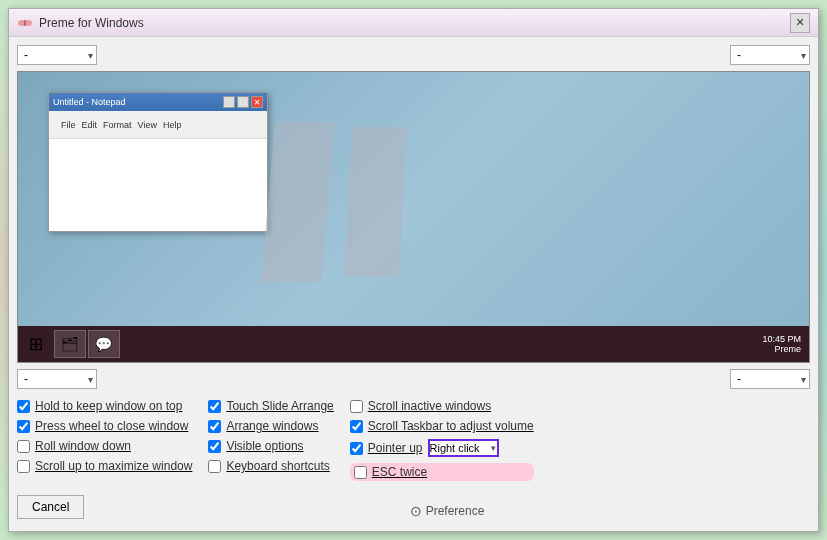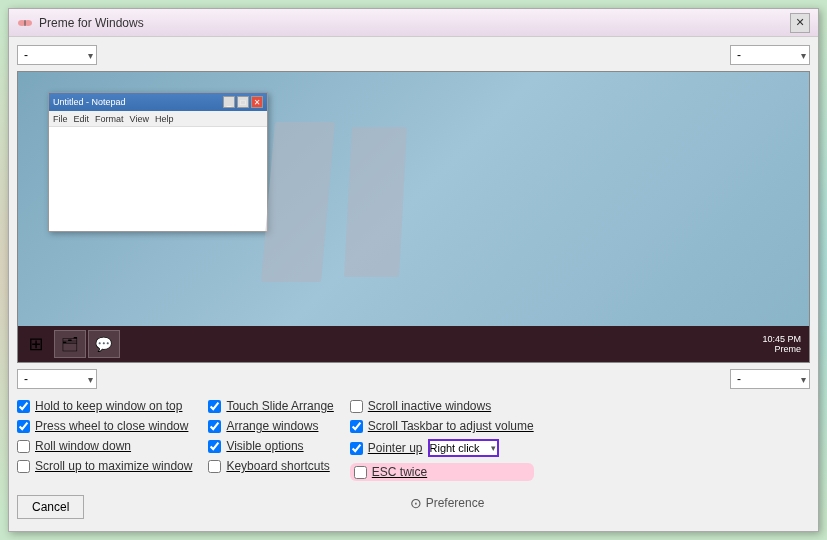--- a/index.html
+++ b/index.html
@@ -155,26 +155,26 @@
       background: #ddd;
       border: 1px solid #999;
       font-size: 8px;
       display: flex;
       align-items: center;
       justify-content: center;
       cursor: pointer;
     }
     .notepad-btn.close { background: #e74c3c; color: white; }
     .notepad-menubar {
-      height: 16px;
+      height: 28px;
       background: #f0f0f0;
       border-bottom: 1px solid #ddd;
       display: flex;
       align-items: center;
-      padding: 0 4px;
+      padding: 0 12px;
       gap: 6px;
       font-size: 9px;
       color: #333;
     }
     .notepad-body {
       flex: 1;
       background: white;
       padding: 2px;
       font-size: 9px;
     }
@@ -290,21 +290,21 @@
       top: 50%;
       transform: translateY(-50%);
       font-size: 9px;
       pointer-events: none;
       color: #555;
     }
 
     
     .bottom-row {
       display: flex;
-      align-items: flex-start;
+      align-items: flex-end;
       padding: 4px 0;
     }
     .cancel-btn {
       padding: 4px 14px;
       background: #f0f0f0;
       border: 1px solid #aaa;
       font-size: 12px;
       cursor: pointer;
     }
 

